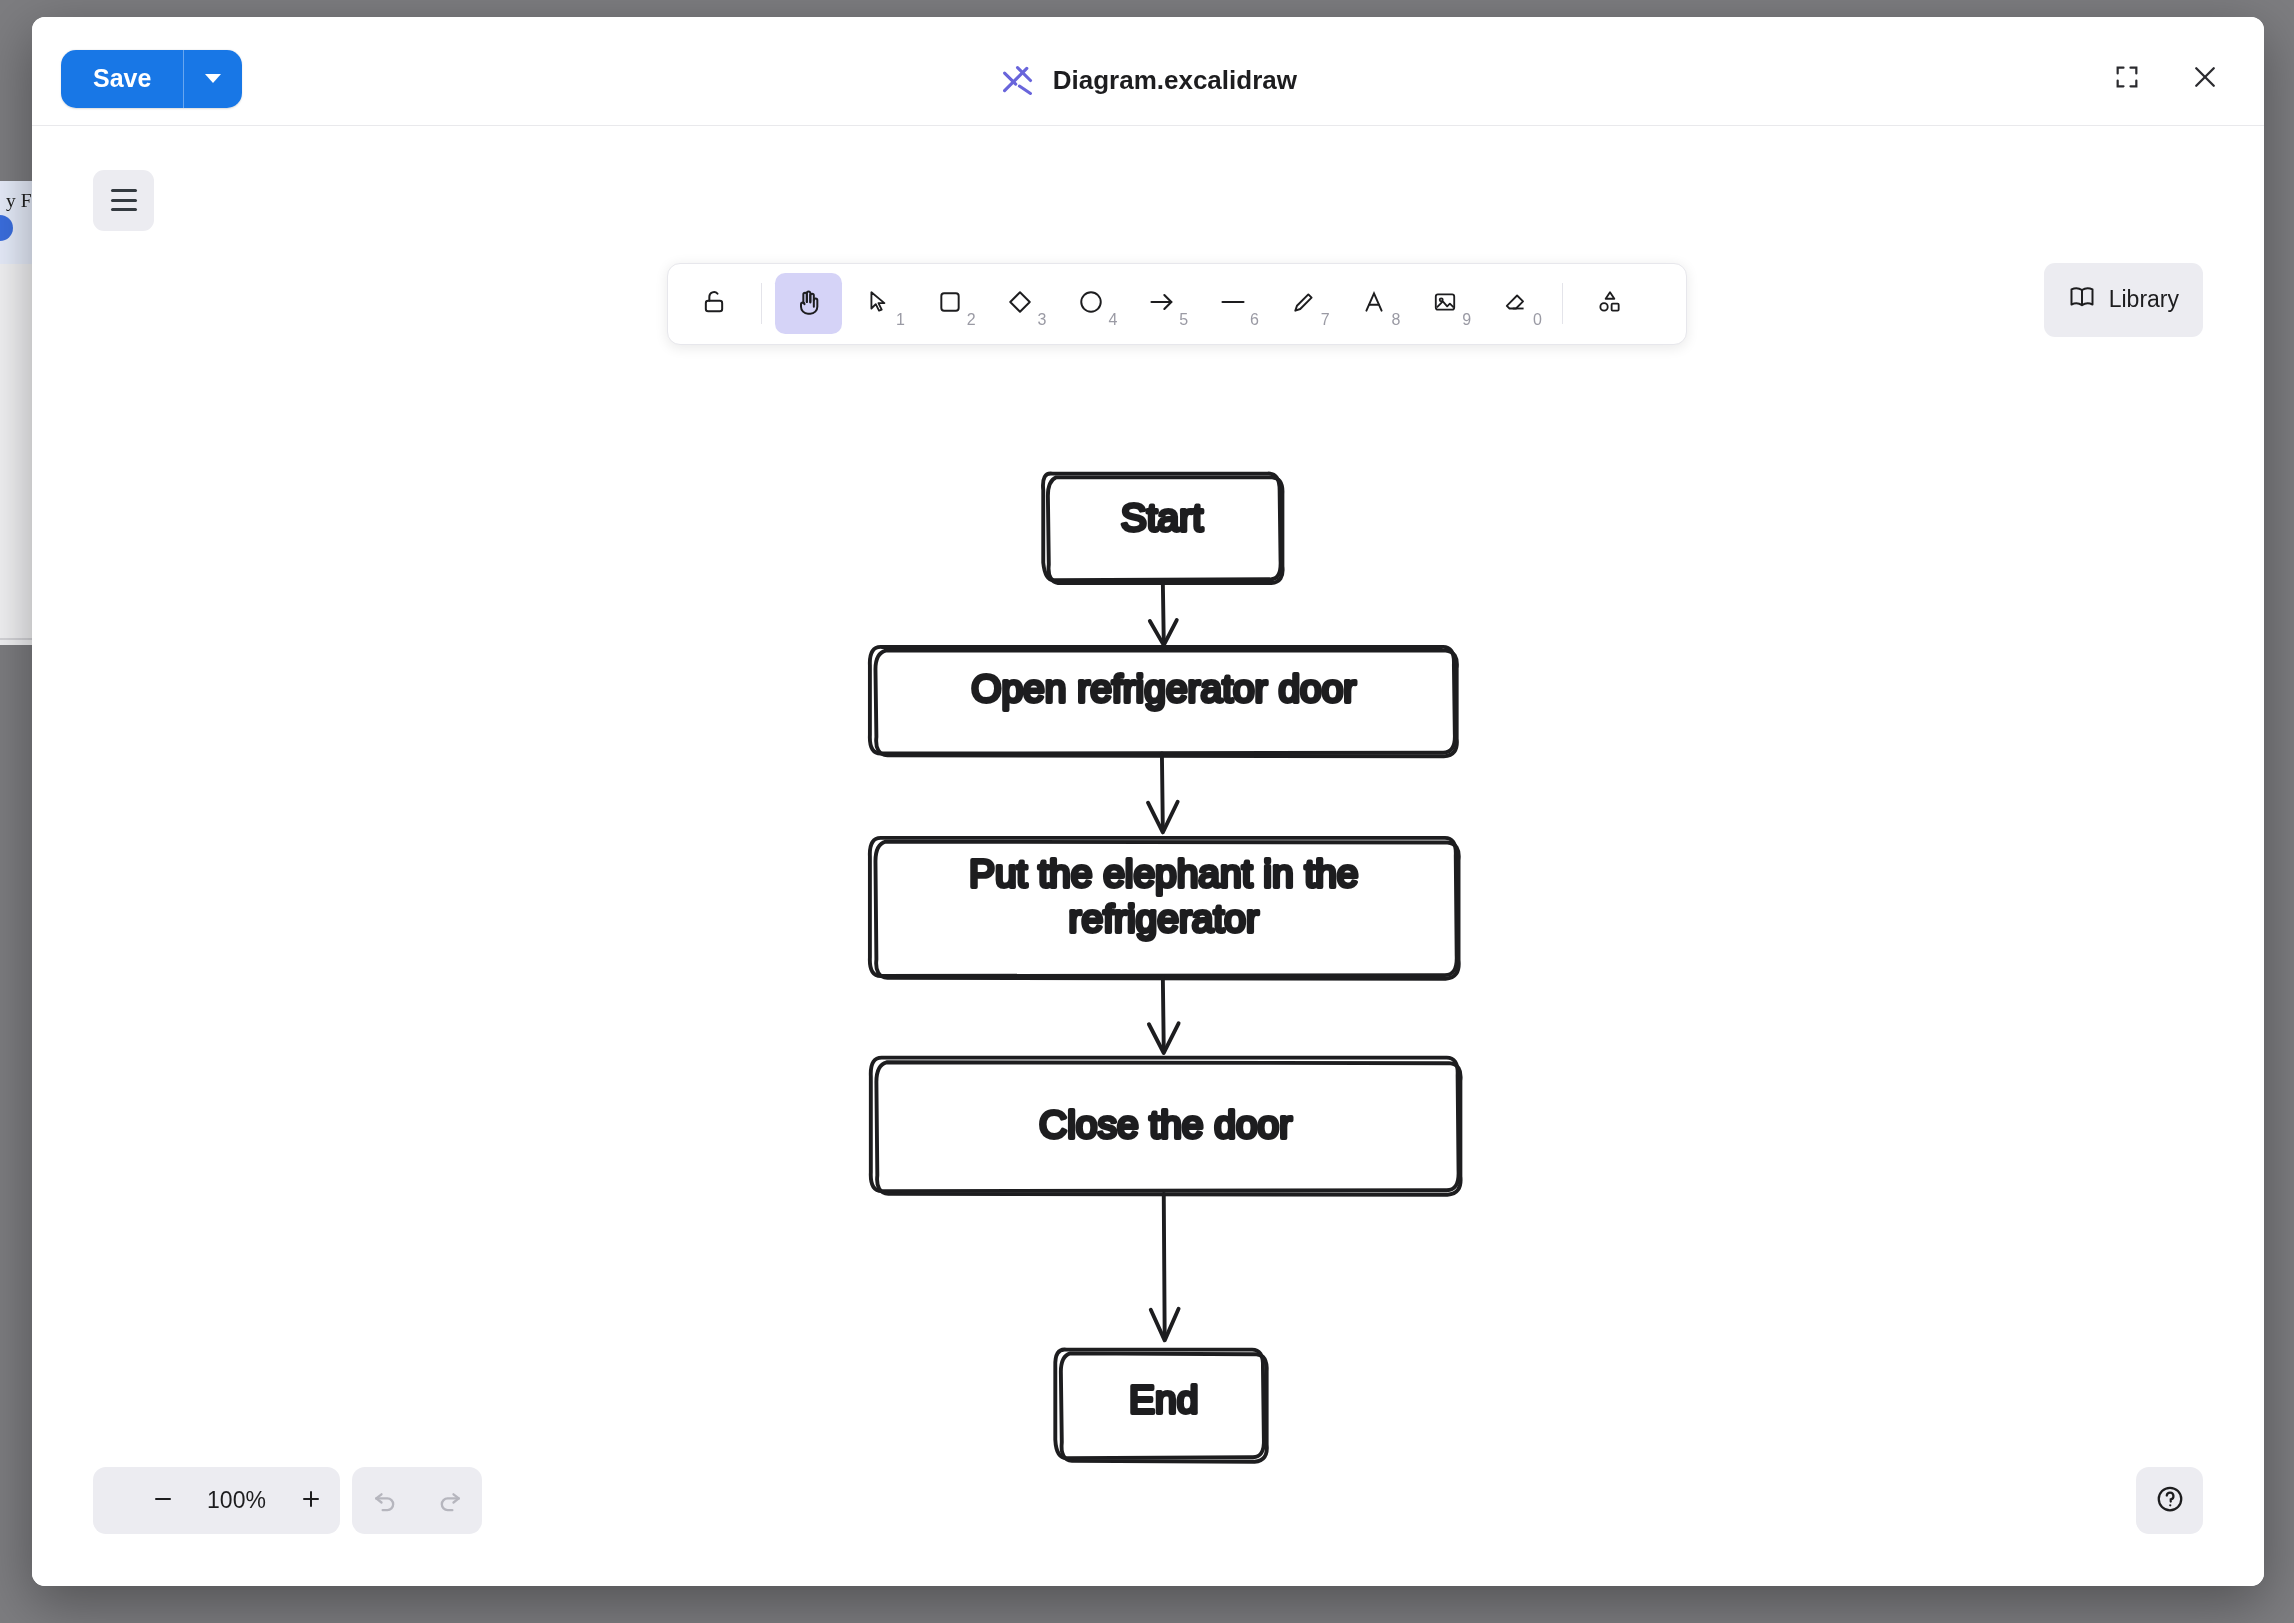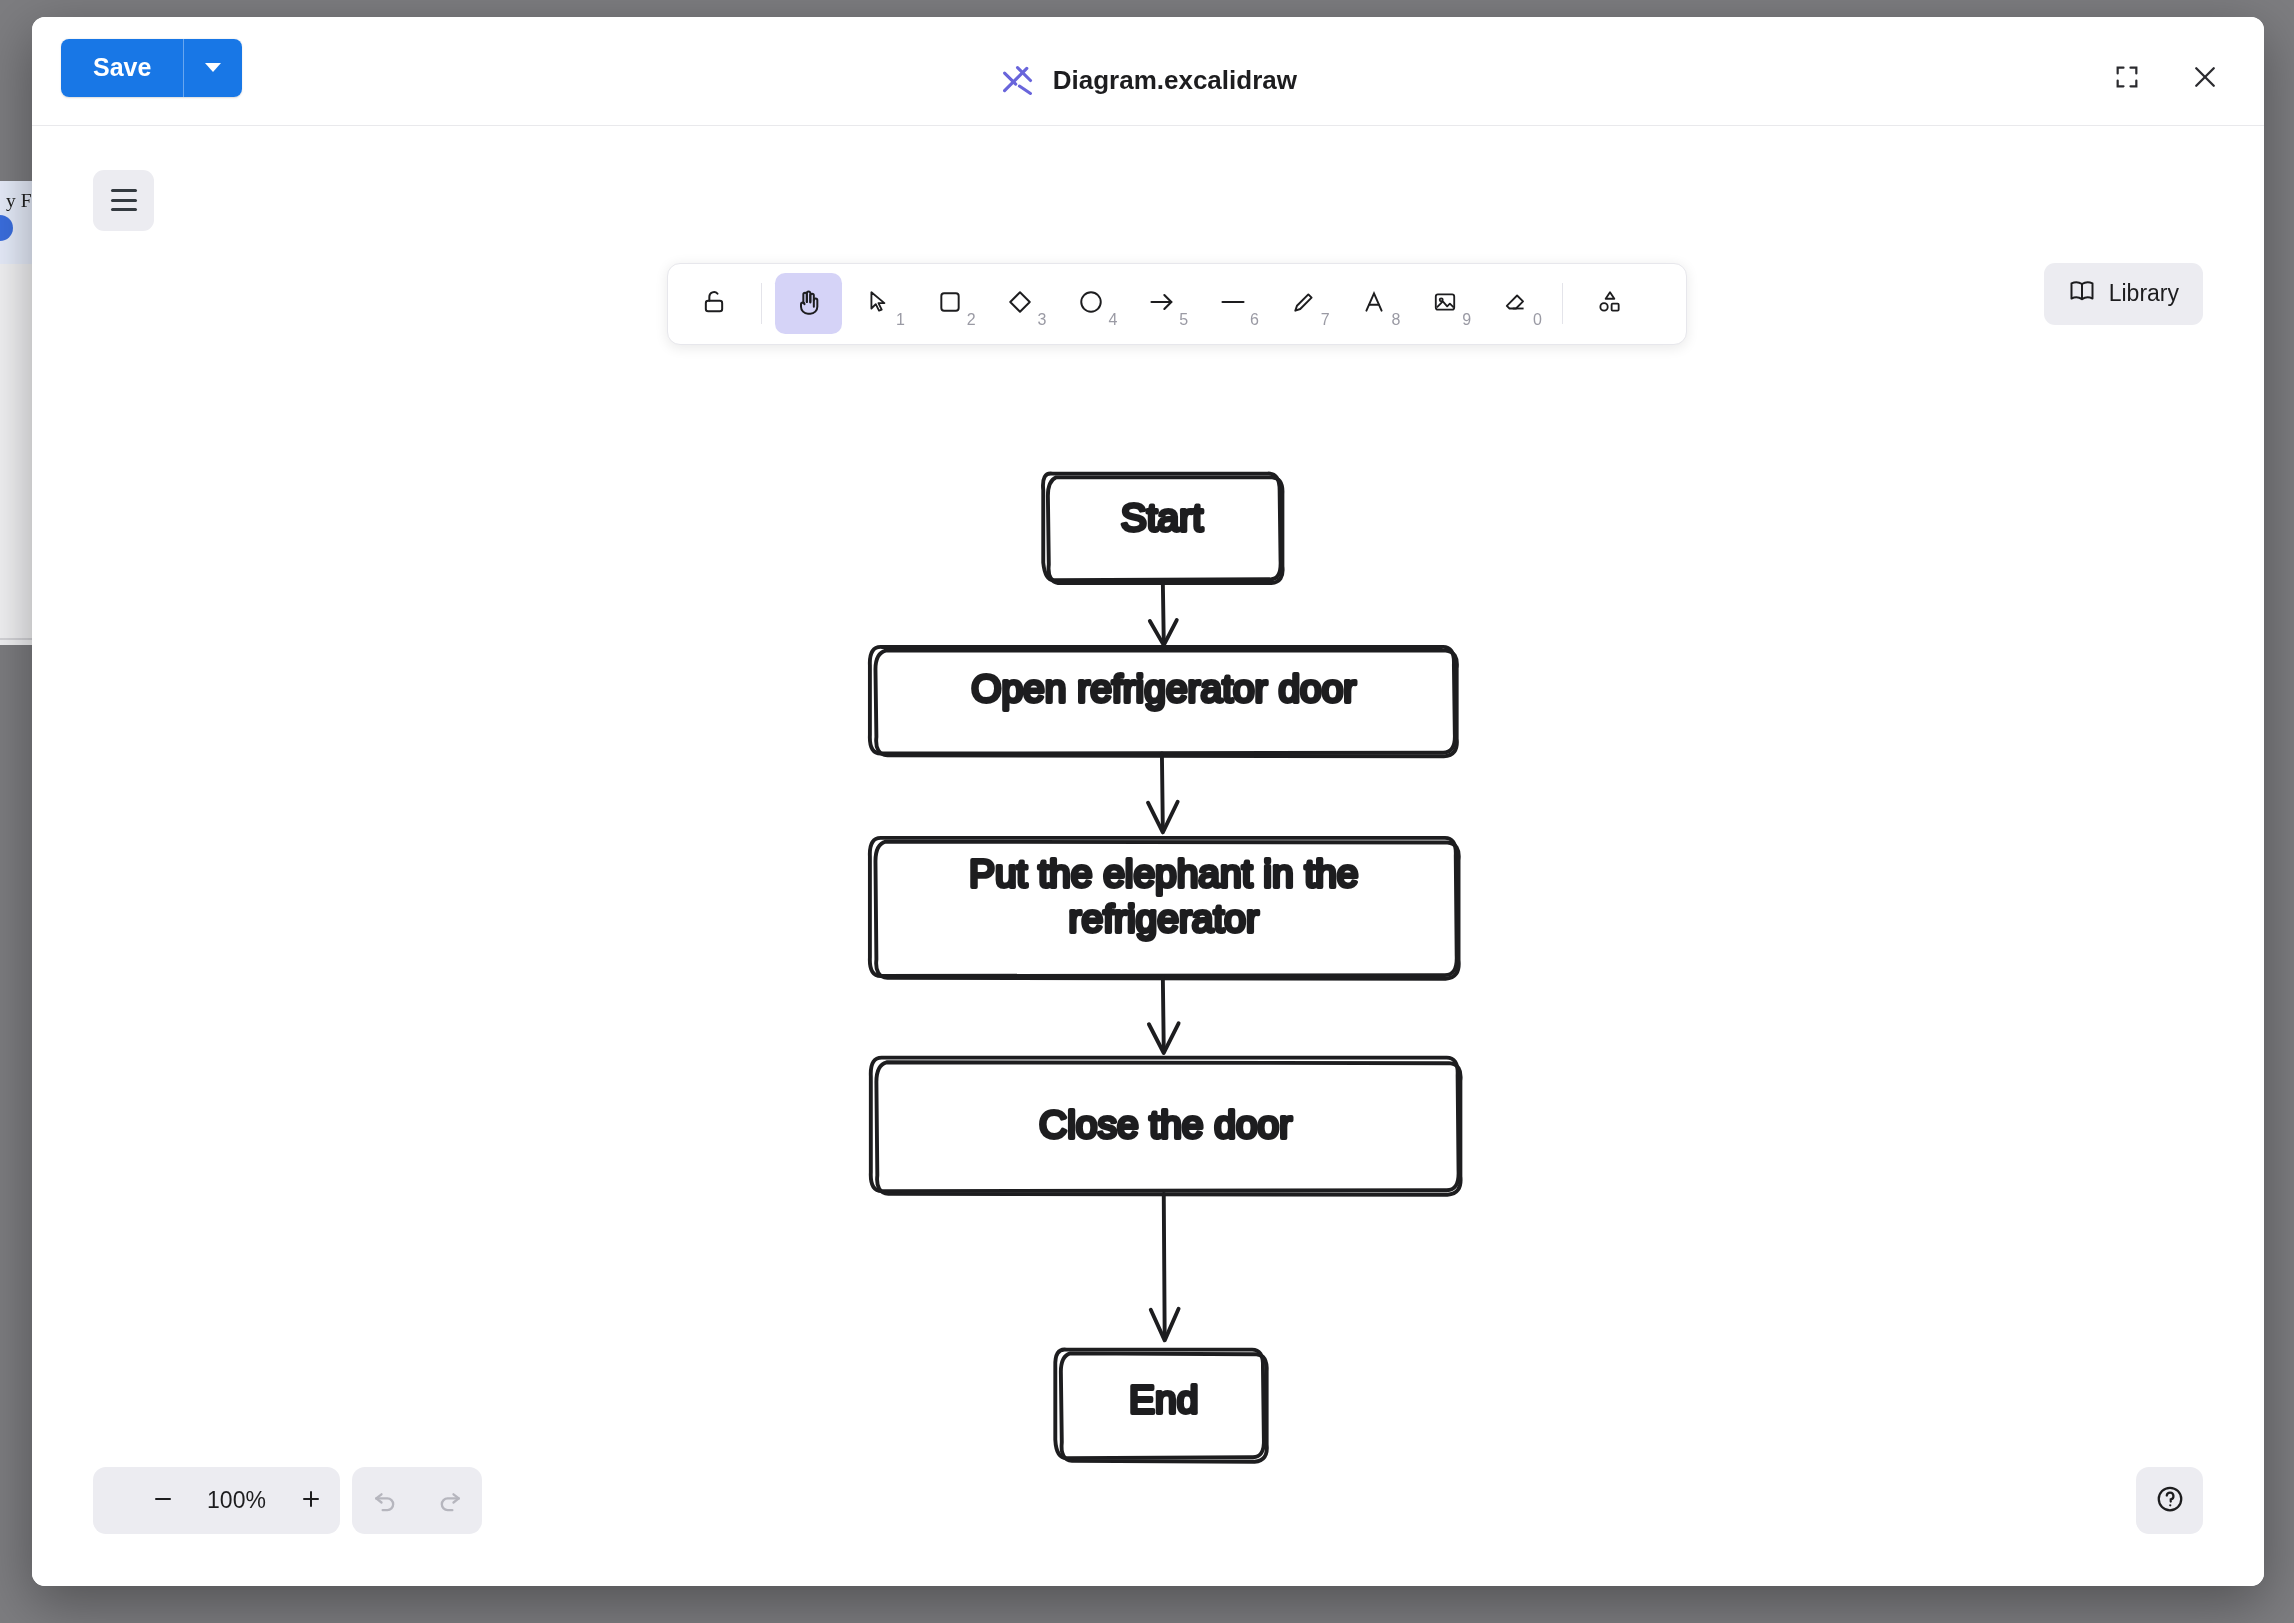--- a/index.html
+++ b/index.html
@@ -60,23 +60,23 @@
   }
 
   
   #titlebar {
     position: relative;
     height: 109px;
     border-bottom: 0.9px solid #e9e9ec;
     background: #fff;
   }
   #save-group {
-    position: absolute; left: 29px; top: 22px;
+    position: absolute; left: 29px; top: 33px;
     display: flex; align-items: center;
-    border-radius: 8px; overflow: hidden;
+    border-radius: 15px; overflow: hidden;
     box-shadow: 0 0.9px 1.9px rgba(0,0,0,.15);
   }
   #save-button {
     background: #1877e6;
     color: #fff;
     border: none;
     font-size: 25px;
     font-weight: 600;
     padding: 0 32px;
     height: 58px;
@@ -180,21 +180,21 @@
   .divider {
     width: 0.9px; height: 41px;
     background: #e4e4ea;
     margin: 0 11px;
   }
 
   
   #library-button {
     position: absolute;
     right: 61px; top: 137px;
-    height: 62px;
+    height: 74px;
     background: #ececf1;
     border: none; border-radius: 11px;
     display: flex; align-items: center; gap: 13px;
     padding: 0 24px;
     cursor: pointer;
     font-size: 23px;
     color: #1d1d1f;
     font-family: "Liberation Sans", sans-serif;
   }
 

